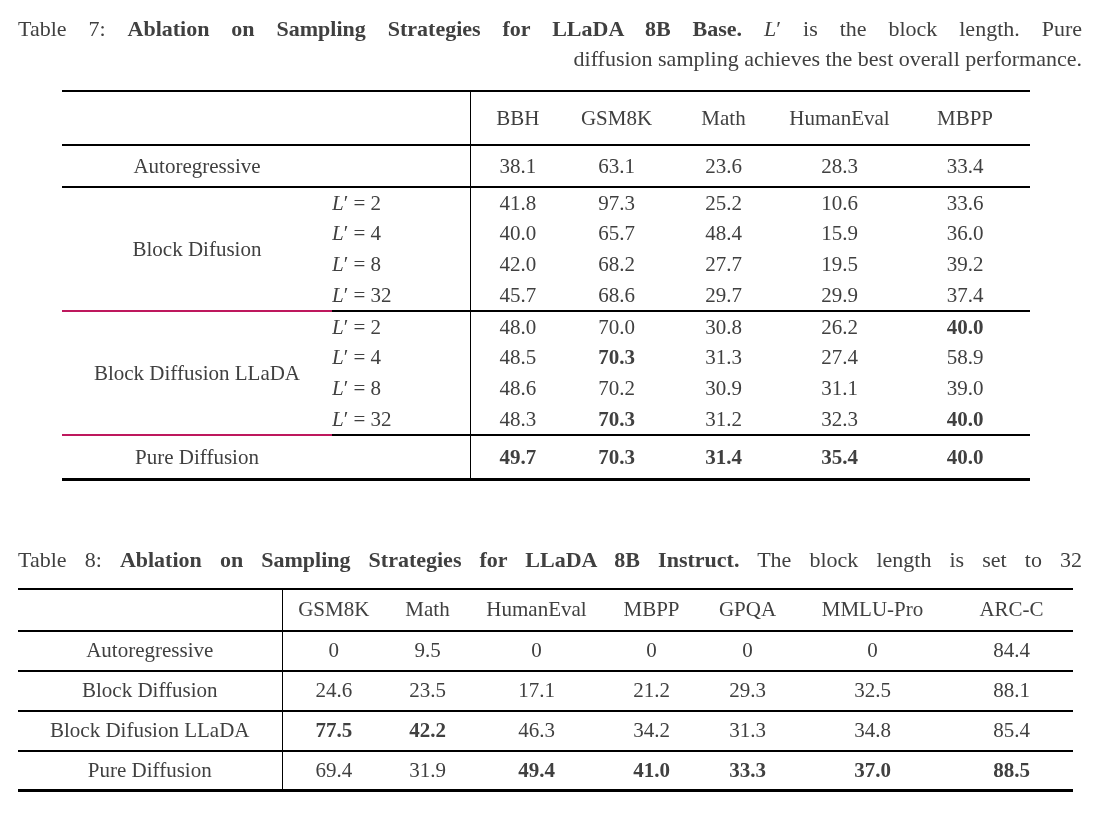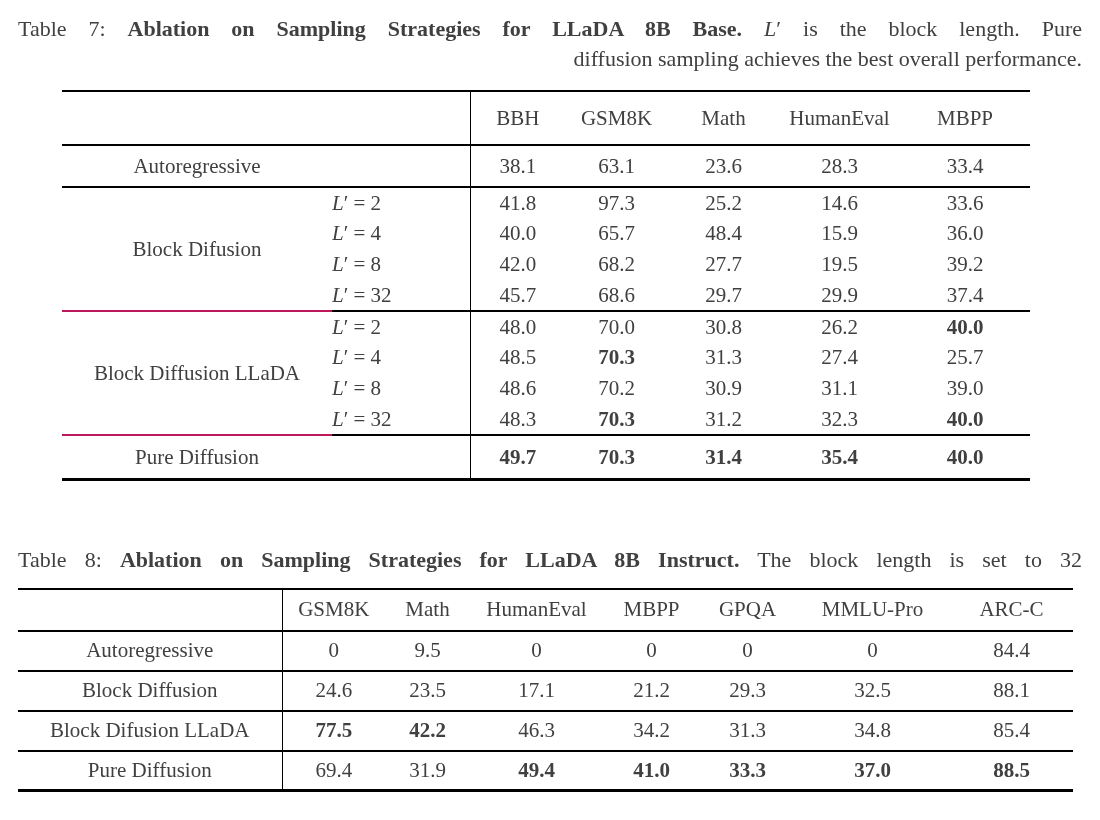--- a/index.html
+++ b/index.html
@@ -79,21 +79,21 @@
         <td>28.3</td>
         <td>33.4</td>
       </tr>
 
       <tr class="rl">
         <td rowspan="4" class="bb">Block Difusion</td>
         <td class="sub"><i>L</i><span>′ = 2</span></td>
         <td class="vbar">41.8</td>
         <td>97.3</td>
         <td>25.2</td>
-        <td>14.6</td>
+        <td>10.6</td>
         <td>33.6</td>
       </tr>
       <tr class="rl">
         <td class="sub"><i>L</i><span>′ = 4</span></td>
         <td class="vbar">40.0</td>
         <td>65.7</td>
         <td>48.4</td>
         <td>15.9</td>
         <td>36.0</td>
       </tr>
@@ -122,21 +122,21 @@
         <td>30.8</td>
         <td>26.2</td>
         <td class="b">40.0</td>
       </tr>
       <tr class="rl">
         <td class="sub"><i>L</i><span>′ = 4</span></td>
         <td class="vbar">48.5</td>
         <td class="b">70.3</td>
         <td>31.3</td>
         <td>27.4</td>
-        <td>25.7</td>
+        <td>58.9</td>
       </tr>
       <tr class="rl">
         <td class="sub"><i>L</i><span>′ = 8</span></td>
         <td class="vbar">48.6</td>
         <td>70.2</td>
         <td>30.9</td>
         <td>31.1</td>
         <td>39.0</td>
       </tr>
       <tr class="rl bb">

